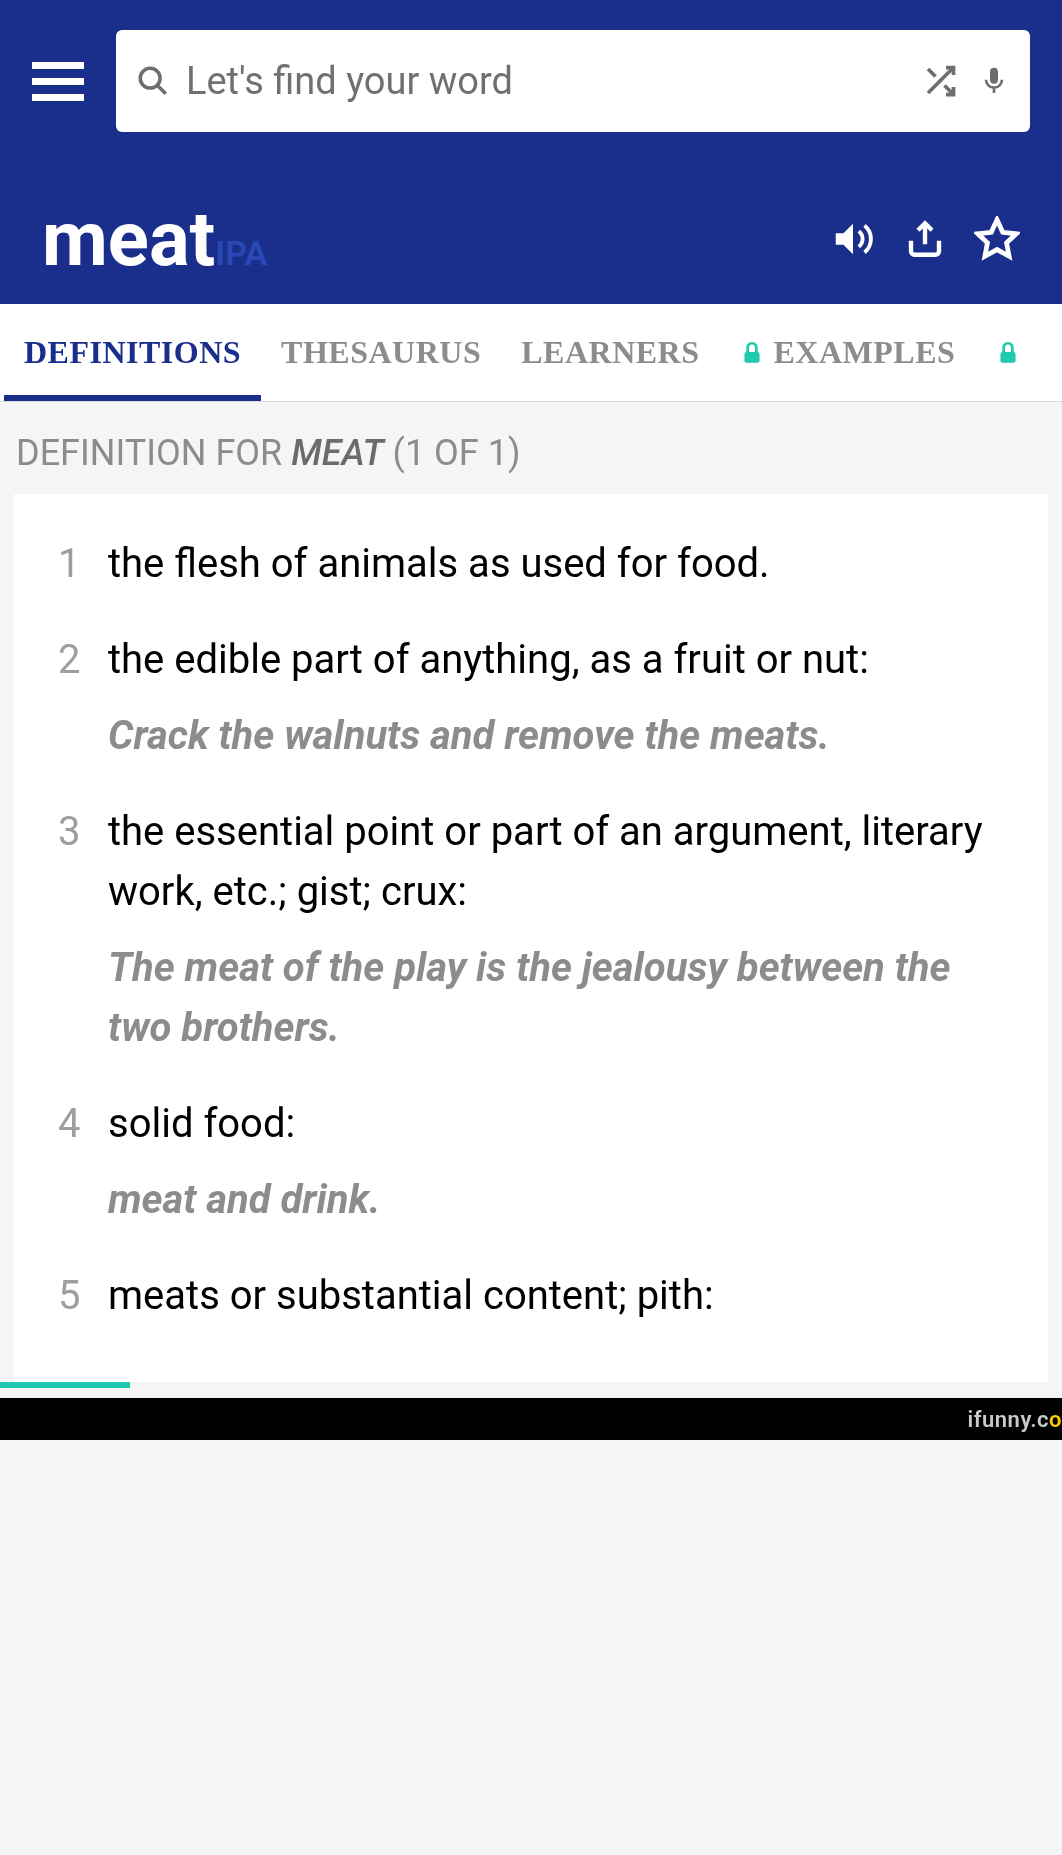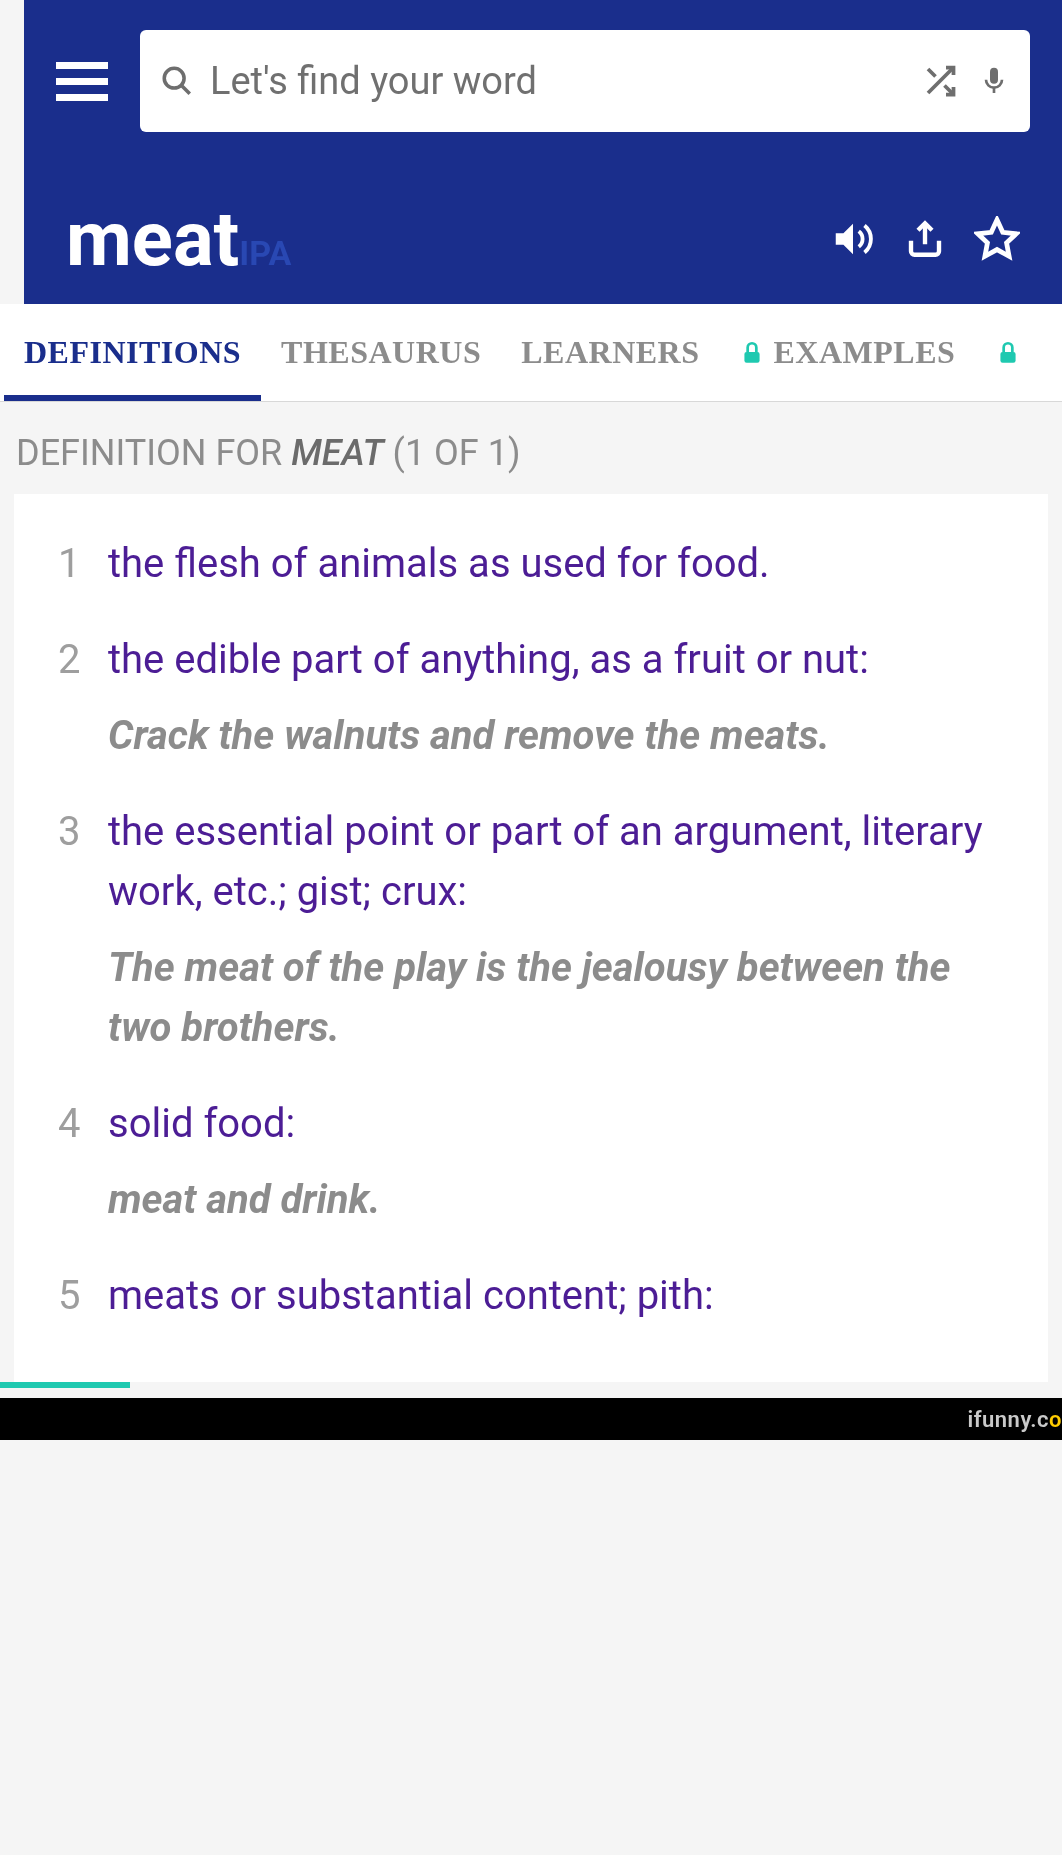--- a/index.html
+++ b/index.html
@@ -1,18 +1,18 @@
 <!DOCTYPE html>
 <html><head>
   <meta charset="utf-8">
   <style>
     * { margin: 0; padding: 0; box-sizing: border-box; }
     body { font-family: -apple-system, BlinkMacSystemFont, 'Segoe UI', Roboto, Helvetica, Arial, sans-serif; width: 1062px; background: #f5f5f5; }
     
-    .header { background: #1a2e8c; padding: 30px 32px 0 32px; margin-left: 24px; }
+    .header { background: #1a2e8c; padding: 30px 32px 0 32px; }
     .top-bar { display: flex; align-items: center; gap: 32px; padding-bottom: 24px; }
     .menu-icon { width: 52px; display: flex; flex-direction: column; gap: 9px; cursor: pointer; flex-shrink: 0; }
     .menu-icon .bar { height: 7px; background: #fff; width: 52px; }
     
     .search-box { flex: 1; background: #fff; border-radius: 6px; display: flex; align-items: center; padding: 0 20px; height: 102px; }
     .search-icon { color: #6e6e6e; margin-right: 16px; }
     .search-input { flex: 1; border: none; outline: none; font-size: 38px; color: #707070; font-family: inherit; }
     .search-input::placeholder { color: #707070; }
     .shuffle-icon { color: #6e6e6e; margin: 0 20px; }
     .mic-icon { color: #6e6e6e; }
@@ -31,21 +31,21 @@
     
     .section-title { padding: 30px 16px 20px 16px; font-size: 36px; color: #8c8c8c; font-weight: 400; }
     .section-title .word-em { font-style: italic; font-weight: 500; color: #6b6b6b; }
     
     .def-card { background: #fff; margin: 0 14px; padding: 40px 44px 20px 44px; }
     .pos { font-size: 40px; font-style: italic; color: #1a1a1a; margin-bottom: 40px; font-weight: 400; }
     .def-list { list-style: none; }
     .def-item { display: flex; margin-bottom: 36px; font-size: 40px; line-height: 1.5; }
     .def-num { color: #9e9e9e; width: 50px; flex-shrink: 0; font-weight: 400; }
     .def-body { flex: 1; }
-    .def-text { color: #4c1d95; font-weight: 400; }
+    .def-text { color: #000000; font-weight: 400; }
     .def-example { color: #8c8c8c; font-style: italic; margin-top: 16px; font-weight: 700; }
     
     .footer { background: #000; height: 42px; display: flex; justify-content: flex-end; align-items: center; margin-top: 10px; }
     .watermark { color: #c9c9c9; font-size: 22px; font-weight: 600; letter-spacing: 0.5px; }
     .watermark .co { color: #ffcc00; }
   </style>
 </head>
 <body>
 
 <div class="header">

